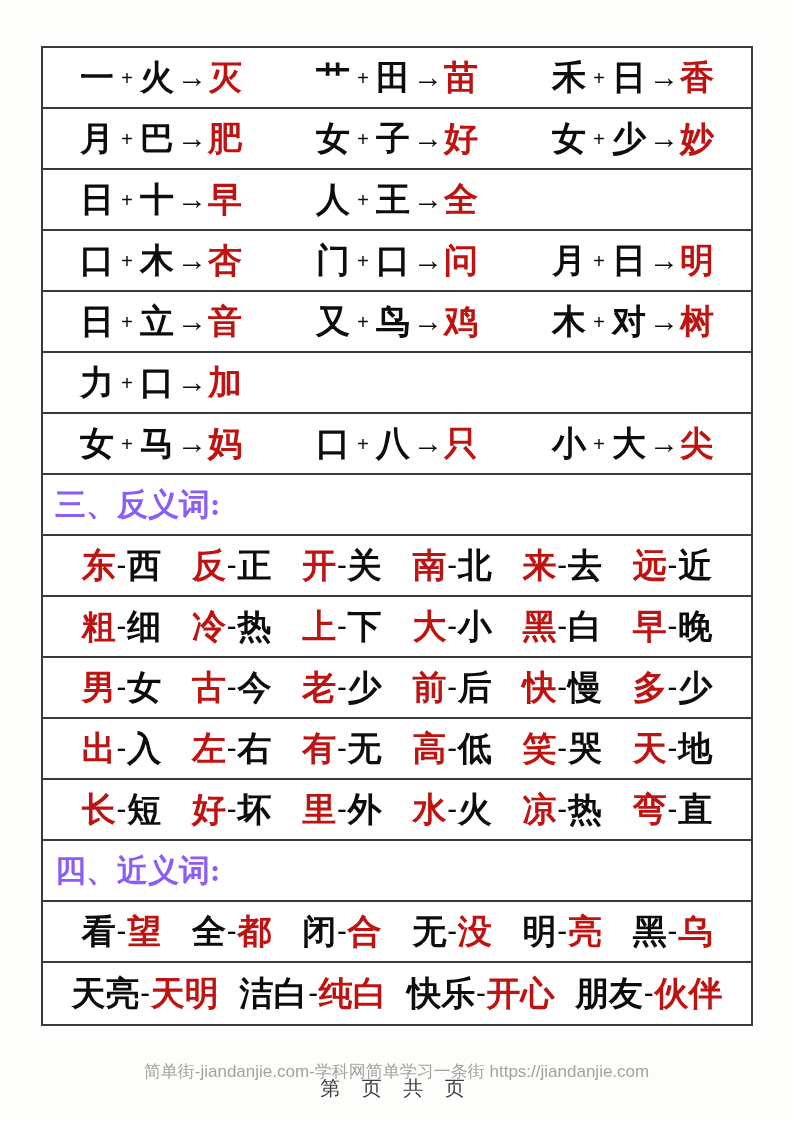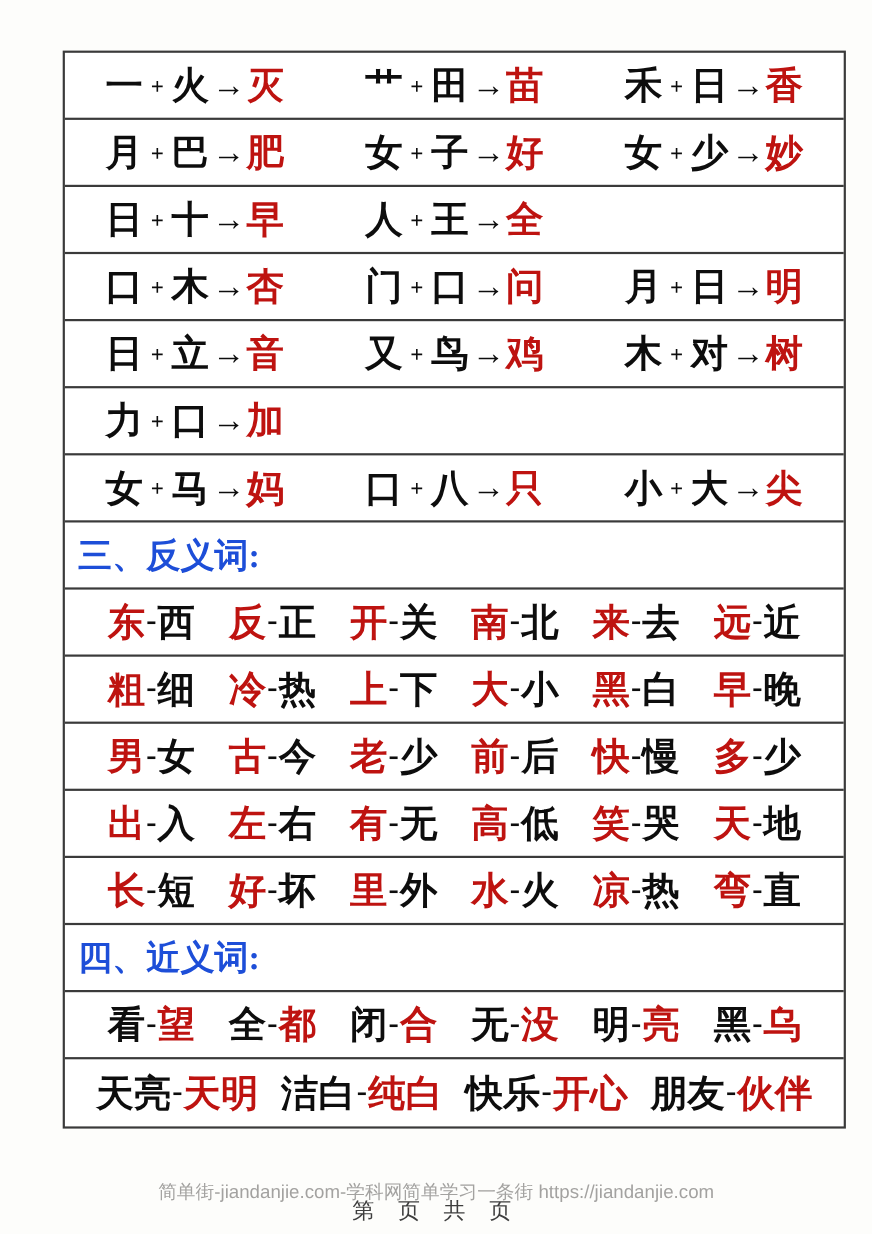--- a/index.html
+++ b/index.html
@@ -6,21 +6,21 @@
   body { background:#ffffff; }
   .page {
     position:relative;
     width:793px; height:1122px;
     background:#fdfdfb;
     font-family:"Liberation Serif","DejaVu Serif",serif;
     overflow:hidden;
   }
   .worksheet-table {
     position:absolute;
-    left:57px; top:46px;
+    left:41px; top:46px;
     width:712px;
     border:2px solid #3a3a3a;
     background:#ffffff;
   }
   .row {
     height:61px;
     border-bottom:2px solid #3a3a3a;
     white-space:nowrap;
   }
   .row:last-child { border-bottom:none; }
@@ -66,35 +66,34 @@
     font-weight:bold;
     color:#0d0d0d;
     position:relative; top:-4px;
     margin:0 1px;
   }
   .row.header {
     display:flex;
     align-items:center;
     font-size:31px;
     font-weight:bold;
-    color:#1d4ed8;
+    color:#8b5cf6;
     padding-left:12px;
     text-align:right;
   }
   .footer {
     position:absolute;
     left:0; top:1060px;
     width:100%;
     text-align:center;
   }
   .footer-line1 {
     font-family:"Liberation Sans","DejaVu Sans",sans-serif;
     font-size:17px;
     color:#a3a2a0;
-    margin-top:12px;
   }
   .footer-line2 {
     font-family:"Liberation Sans","DejaVu Sans",sans-serif;
     font-size:20px;
     color:#3e3e3e;
     margin-top:-8px;
     letter-spacing:8px;
   }
 </style>
 </head>

